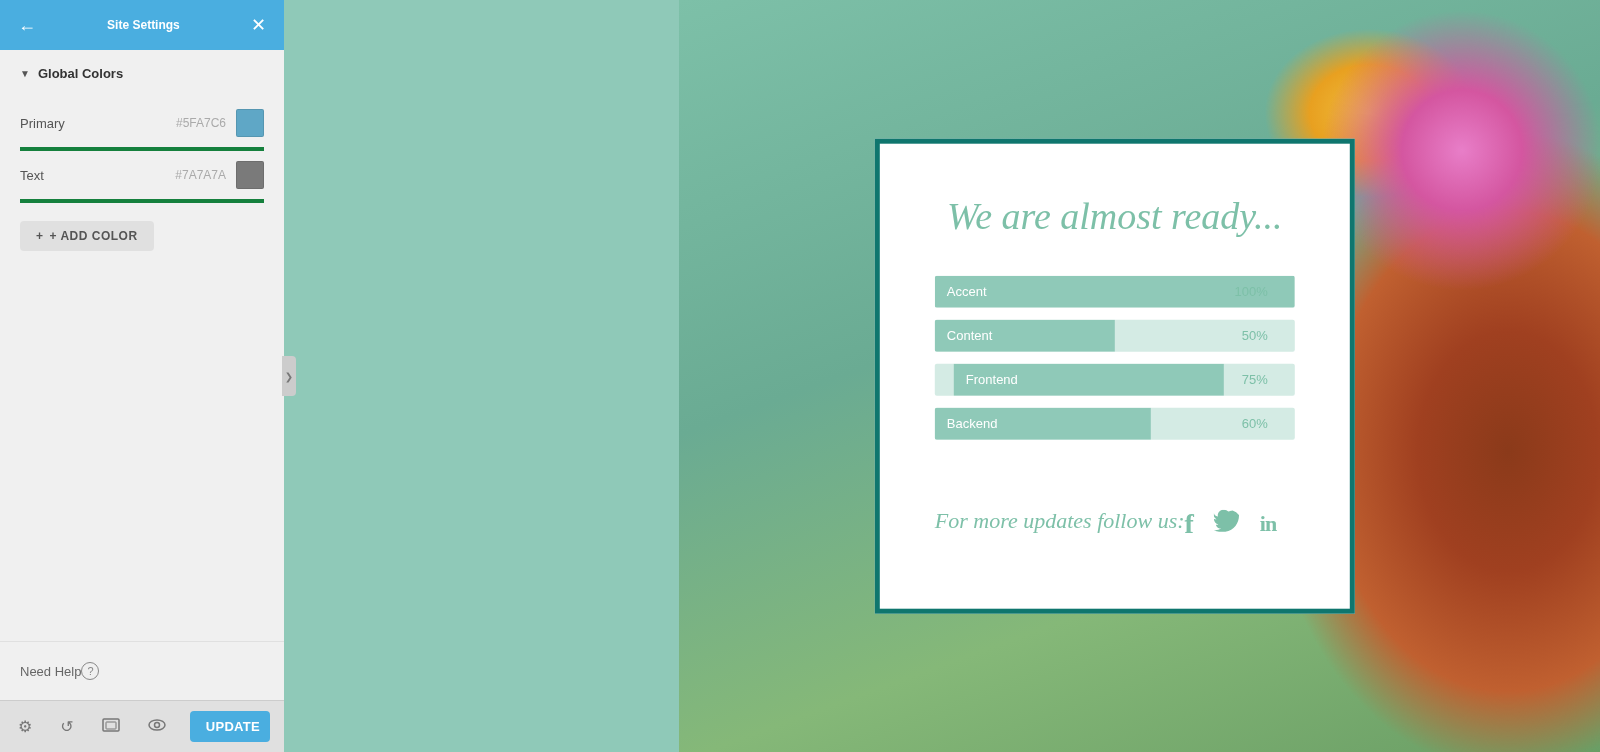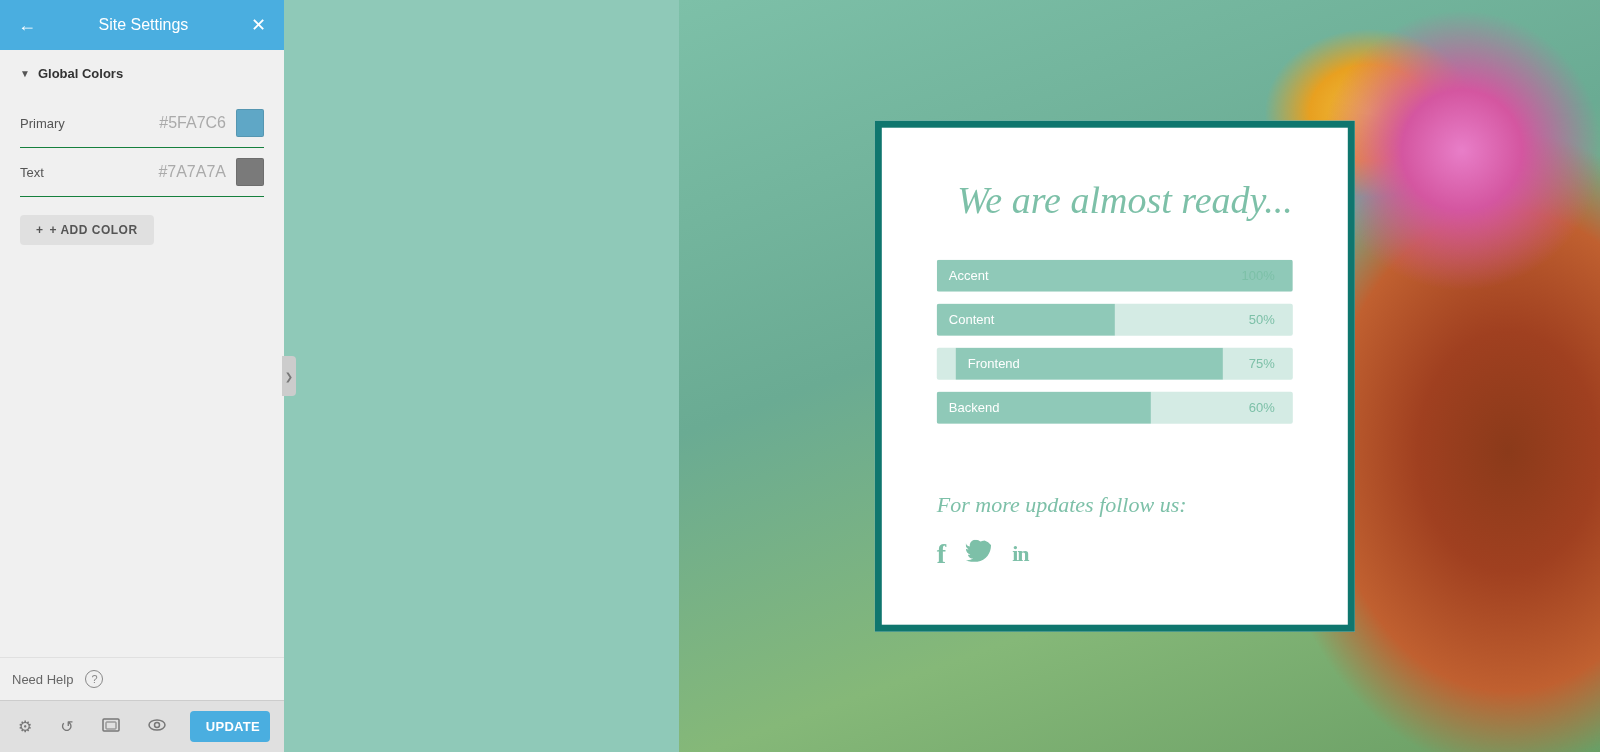--- a/index.html
+++ b/index.html
@@ -22,22 +22,22 @@
       color: white;
       display: flex;
       align-items: center;
       justify-content: space-between;
       padding: 0 14px;
       height: 50px;
       flex-shrink: 0;
     }
 
     .sidebar-header-title {
-      font-size: 16px;
-      font-weight: 400;
+      font-size: 12px;
+      font-weight: 700;
       color: white;
     }
 
     .sidebar-header-back {
       color: white;
       font-size: 18px;
       cursor: pointer;
       background: none;
       border: none;
       padding: 4px;
@@ -76,31 +76,31 @@
     .chevron-icon {
       font-size: 10px;
       color: #555;
     }
 
     .color-row {
       display: flex;
       align-items: center;
       justify-content: space-between;
       padding: 10px 0;
-      border-bottom: 1px solid #15803d;
+      border-bottom: 4px solid #15803d;
     }
 
     .color-label {
       font-size: 13px;
       color: #555;
       flex: 1;
     }
 
     .color-hex {
-      font-size: 16px;
+      font-size: 12px;
       color: #aaa;
       margin-right: 10px;
     }
 
     .color-swatch {
       width: 28px;
       height: 28px;
       border-radius: 2px;
       cursor: pointer;
       border: 1px solid rgba(0,0,0,0.1);
@@ -116,24 +116,24 @@
       padding: 8px 16px;
       font-size: 12px;
       font-weight: 600;
       color: #555;
       cursor: pointer;
       margin-top: 18px;
       letter-spacing: 0.5px;
     }
 
     .sidebar-help {
-      padding: 12px;
-      display: flex;
-      align-items: center;
-      gap: 12px;
+      padding: 20px;
+      display: flex;
+      align-items: center;
+      gap: 0;
       font-size: 13px;
       color: #666;
       cursor: pointer;
       border-top: 1px solid #e0e0e0;
     }
 
     .help-icon {
       width: 18px;
       height: 18px;
       border: 1px solid #888;
@@ -237,25 +237,25 @@
     }
 
     
     .content-card {
       position: absolute;
       left: 50%;
       top: 50%;
       transform: translate(-14%, -50%);
       width: 480px;
       background: white;
-      border: 7px solid #0f766e;
+      border: 5px solid #0f766e;
       padding: 50px 55px 55px;
       display: flex;
       flex-direction: column;
-      align-items: flex-end;
+      align-items: center;
     }
 
     .card-title {
       font-family: Georgia, serif;
       font-size: 38px;
       color: #7DC0A8;
       margin-bottom: 36px;
       font-weight: 400;
       font-style: italic;
       line-height: 1.2;
@@ -288,32 +288,32 @@
     }
 
     .progress-bar-label {
       color: white;
       font-size: 13px;
       font-weight: 500;
     }
 
     .progress-bar-pct {
       position: absolute;
-      right: 18px;
+      right: 27px;
       top: 50%;
       transform: translateY(-50%);
       color: #7DC0A8;
       font-size: 13px;
       font-weight: 500;
     }
 
     .follow-section {
       width: 100%;
       display: flex;
-      flex-direction: column;
+      flex-direction: row;
       align-items: flex-start;
       margin-top: 20px;
     }
 
     .follow-text {
       font-family: Georgia, serif;
       font-size: 22px;
       color: #7DC0A8;
       margin-bottom: 20px;
       font-style: italic;

